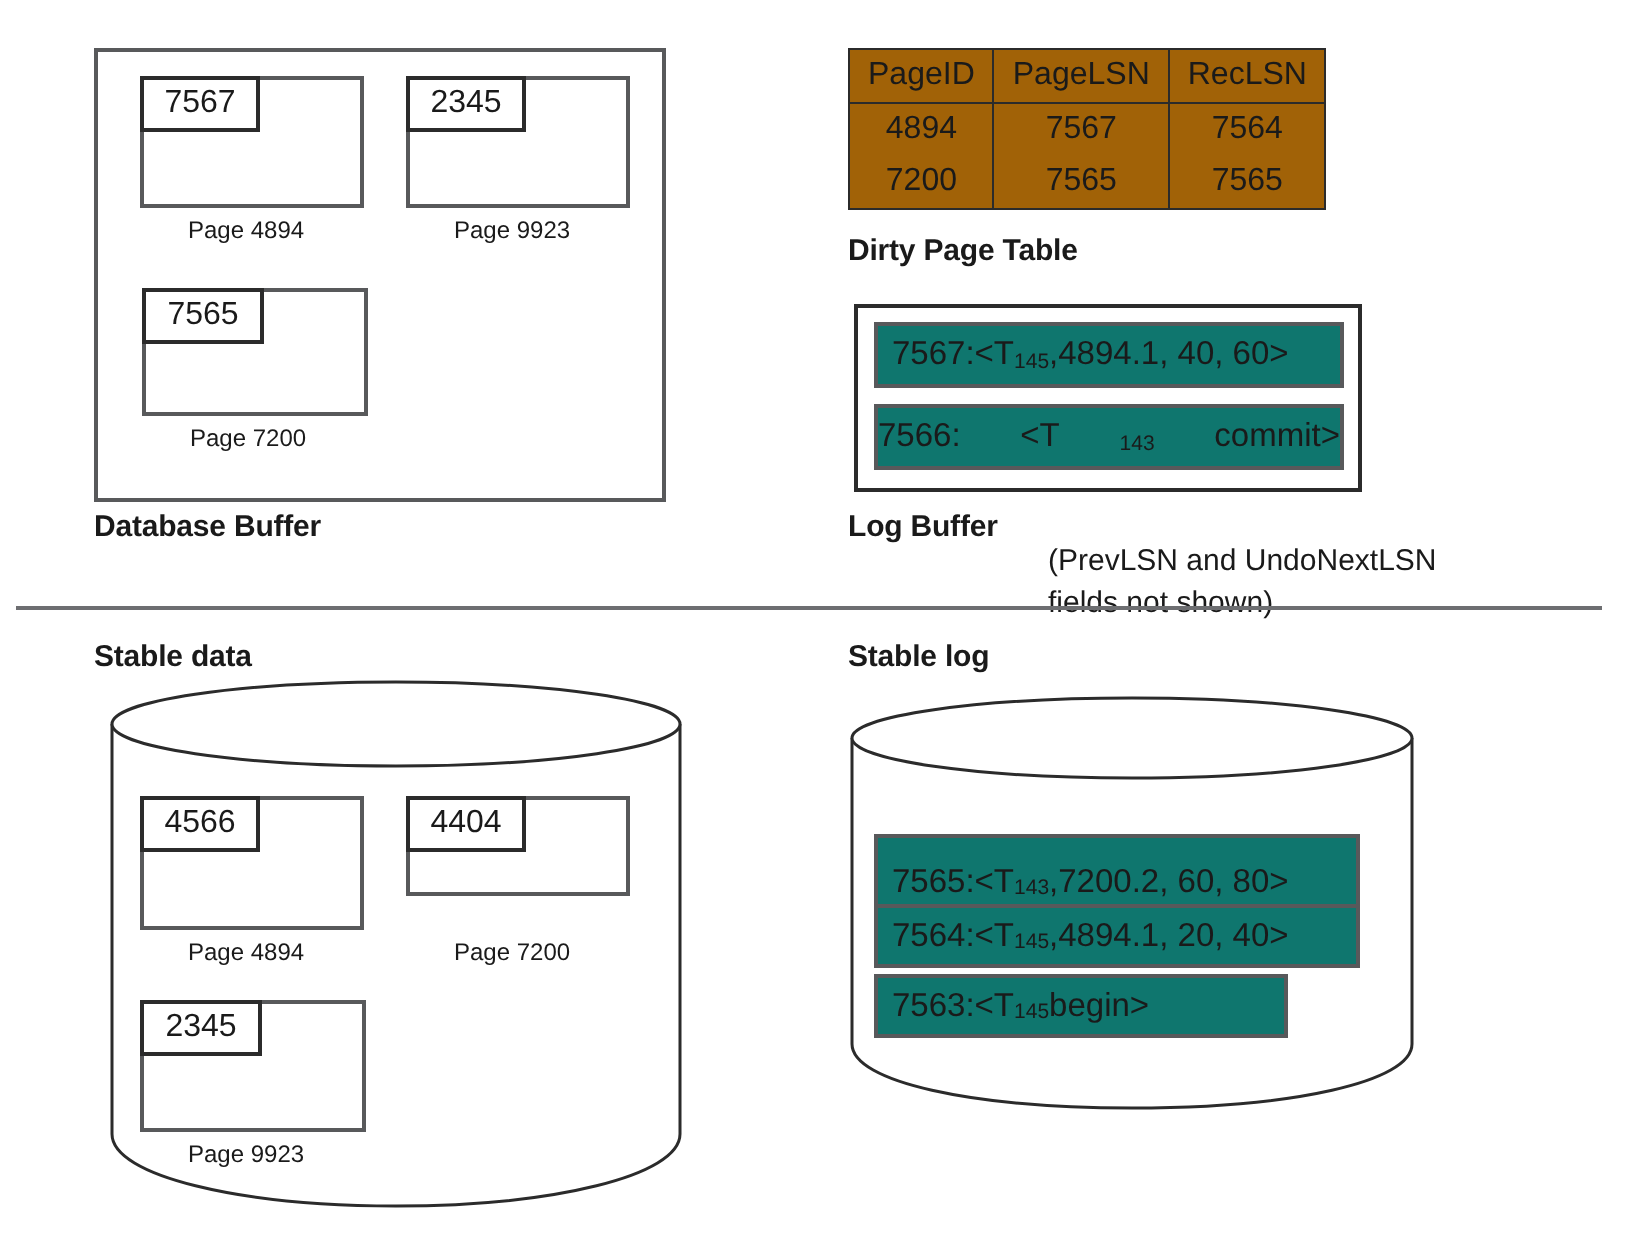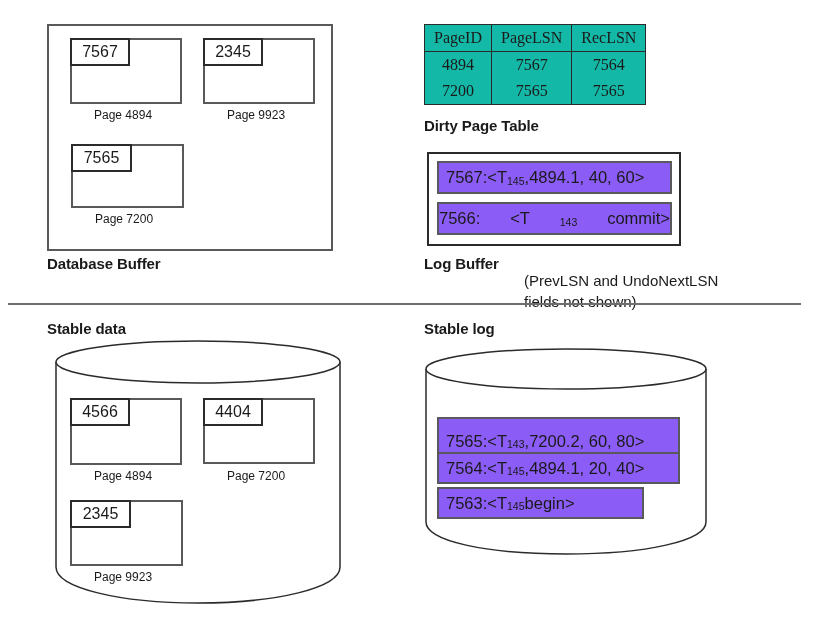--- a/index.html
+++ b/index.html
@@ -58,22 +58,21 @@
     position: absolute;
     font-size: 12px;
     white-space: nowrap;
     color: #1a1a1a;
     margin-left: 24px;
   }
 
   
   #dirty-page-table {
     border-collapse: collapse;
-    background: #14b8a6;
-    font-family: Liberation Serif, serif;
+    background: #a16207;
   }
   #dirty-page-table th,
   #dirty-page-table td {
     border: 1.5px solid #2b2b2b;
     font-weight: normal;
     font-size: 16px;
     text-align: center;
     padding: 2px 9px;
     color: #1a1a1a;
     line-height: 22px;
@@ -82,21 +81,21 @@
   #dirty-page-table tr.last td { border-bottom: 1.5px solid #2b2b2b; }
 
   
   #log-buffer-box {
     border: 2px solid #2b2b2b;
     background: #fff;
     box-sizing: border-box;
   }
   .log-entry {
     border: 2px solid #58595b;
-    background: #8b5cf6;
+    background: #0f766e;
     box-sizing: border-box;
     display: flex;
     align-items: center;
     font-size: 16.5px;
     white-space: nowrap;
     color: #1a1a1a;
   }
   .log-entry.center { justify-content: center; }
   .log-entry.pad { padding-left: 7px; }
   sub {
@@ -188,21 +187,21 @@
 <svg class="abs cylinder-svg" width="300" height="275" viewBox="0 0 300 275" style="left:48px; top:335px;">
   <path d="M 8 27 L 8 232 C 8 253 72 268 150 268 C 228 268 292 253 292 232 L 292 27" fill="#ffffff" stroke="#2b2b2b" stroke-width="1.5"></path>
   <ellipse cx="150" cy="27" rx="142" ry="21" fill="#ffffff" stroke="#2b2b2b" stroke-width="1.5"></ellipse>
 </svg>
 
 <div class="abs page-rect" style="left:70px; top:398px; width:112px; height:67px;">
   <div class="lsn-chip" style="width:60px; height:28px;">4566</div>
 </div>
 <div class="page-caption" style="left:70px; top:469px;">Page 4894</div>
 
-<div class="abs page-rect" style="left:203px; top:398px; width:112px; height:66px;">
+<div class="abs page-rect" style="left:203px; top:398px; width:112px; height:50px;">
   <div class="lsn-chip" style="width:60px; height:28px;">4404</div>
 </div>
 <div class="page-caption" style="left:203px; top:469px;">Page 7200</div>
 
 <div class="abs page-rect" style="left:70px; top:500px; width:113px; height:66px;">
   <div class="lsn-chip" style="width:61px; height:28px;">2345</div>
 </div>
 <div class="page-caption" style="left:70px; top:570px;">Page 9923</div>
 
 <div class="abs label-bold" style="left:424px; top:320px;">Stable log</div>

